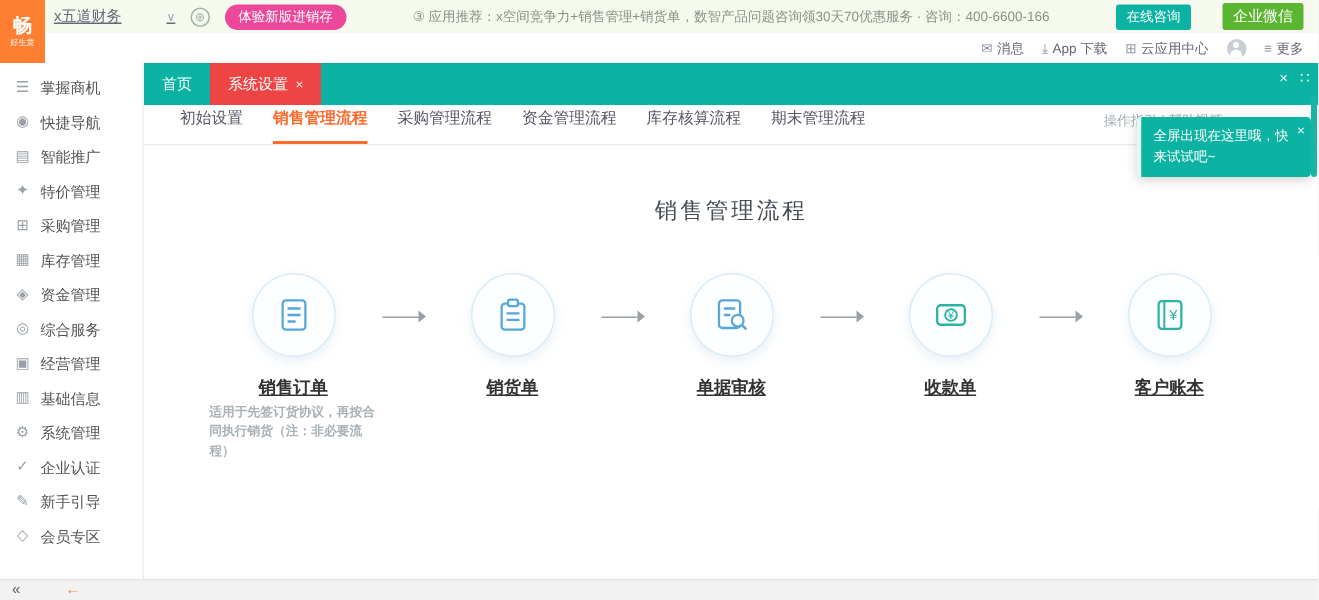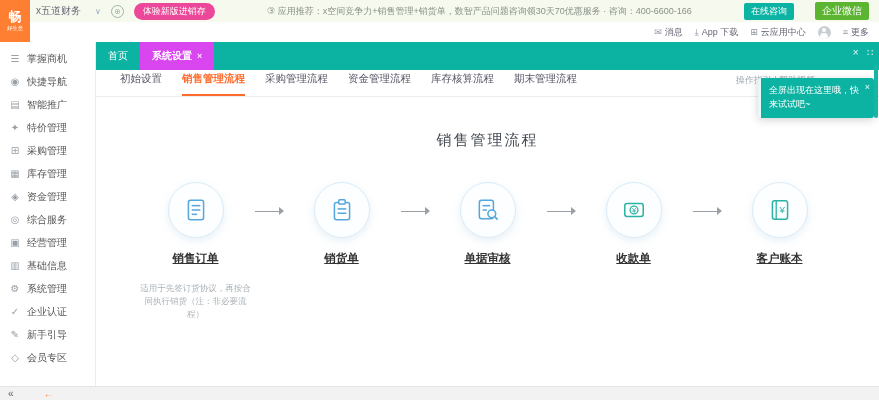--- a/index.html
+++ b/index.html
@@ -3,21 +3,21 @@
 <meta charset="utf-8">
 <style>
   * { box-sizing: border-box; margin: 0; padding: 0; }
   html,body { background:#e9ebee; }
   body { font-family: "Liberation Sans", "DejaVu Sans", sans-serif; }
   .app { position:relative; width:879px; height:400px; background:#fff; overflow:hidden; }
 
   
   .topbar { position:absolute; top:0; left:0; right:0; height:22px; background:#f6faee;
             display:flex; align-items:center; padding-left:36px; z-index:2; }
-  .account-select { display:flex; align-items:center; gap:14px; color:#667; font-size:10px; cursor:pointer; }
+  .account-select { display:flex; align-items:center; gap:30px; color:#667; font-size:10px; cursor:pointer;text-decoration:underline; }
   .chevron { color:#9ab; font-size:8px; }
   .globe { width:13px; height:13px; border:1px solid #9fb5a8; border-radius:50%; margin-left:10px;
            color:#9fb5a8; font-size:8px; line-height:11px; text-align:center; }
   .promo-btn { background:#ec4899; color:#fff; font-size:9px; padding:2px 9px; border-radius:9px;
                margin-left:10px; border:none; cursor:pointer; white-space:nowrap; }
   .notice { flex:1; text-align:center; font-size:9px; color:#8a9288; white-space:nowrap; overflow:hidden;
             text-overflow:ellipsis; padding:0 8px; }
   .svc-btn { background:#0db3a2; color:#fff; font-size:9px; padding:2px 7px; border-radius:2px;
              border:none; margin-right:21px; cursor:pointer; white-space:nowrap; }
   .wx-btn  { background:#5cb531; color:#fff; font-size:10px; padding:2px 7px; border-radius:2px;
@@ -36,21 +36,21 @@
   .util-item { display:flex; align-items:center; gap:3px; cursor:pointer; white-space:nowrap; }
   .util-glyph { color:#8a94a0; font-size:9px; }
   .avatar { width:13px; height:13px; border-radius:50%; background:#c9ced4; position:relative; overflow:hidden; }
   .avatar:before { content:""; position:absolute; top:2px; left:4.5px; width:4px; height:4px; border-radius:50%; background:#fff; }
   .avatar:after  { content:""; position:absolute; top:7px; left:2.5px; width:8px; height:6px; border-radius:4px 4px 0 0; background:#fff; }
 
   
   .tabbar { position:absolute; top:42px; left:96px; right:0; height:28px; background:#0db3a2;
             display:flex; align-items:stretch; color:#fff; z-index:2; }
   .tab { display:flex; align-items:center; gap:5px; padding:0 12px; font-size:10px; cursor:pointer; }
-  .tab.active { background:#d946ef;font-weight:bold; }
+  .tab.active { background:#ef4444; }
   .tab-close { font-size:9px; opacity:.85; }
   .tabbar-actions { position:absolute; right:6px; top:0; height:20px; display:flex; align-items:center; gap:8px; }
   .tabbar-icon { font-size:10px; opacity:.9; cursor:pointer; }
 
   
   .sidebar { position:absolute; top:42px; left:0; width:96px; bottom:14px; background:#fff;
              border-right:1px solid #ececec; padding-top:5px; overflow:hidden; z-index:1; }
   .side-item { display:flex; align-items:center; gap:6px; padding-left:9px; height:23px;
                color:#555; font-size:10px; cursor:pointer; white-space:nowrap; }
   .side-icon { width:12px; text-align:center; color:#98a0a8; font-size:10px; }
@@ -70,21 +70,21 @@
   .content-help { position:absolute; top:12px; right:64px; font-size:9px; color:#a5adb5; cursor:pointer; }
 
   .page-title { text-align:center; margin-top:34px; font-size:15px; color:#454c54; letter-spacing:2px; }
 
   .flow { display:flex; justify-content:center; align-items:flex-start; margin-top:32px; }
   .flow-node { width:112px; display:flex; flex-direction:column; align-items:center; }
   .circle { width:56px; height:56px; border-radius:50%; border:1px solid #d9ecf8; background:#fdfeff;
             box-shadow:0 3px 8px rgba(120,170,210,.18); display:flex; align-items:center; justify-content:center;
             cursor:pointer; }
   .flow-label { margin-top:13px; font-size:11.5px; color:#333; font-weight:bold;text-decoration:underline; }
-  .flow-desc { margin-top:16px; font-size:8.5px; color:#aab2b8; text-align:center; line-height:1.55; width:112px; }
+  .flow-desc { margin-top:2px; font-size:8.5px; color:#aab2b8; text-align:left; line-height:1.55; width:112px;font-weight:bold; }
   .flow-arrow { width:34px; height:10px; margin-top:24px; position:relative; flex:none; }
   .flow-arrow:before { content:""; position:absolute; left:3px; right:7px; top:4.5px; border-top:1px solid #9aa0a6; }
   .flow-arrow:after  { content:""; position:absolute; right:2px; top:1px; width:0; height:0;
                        border-left:5px solid #9aa0a6; border-top:4px solid transparent; border-bottom:4px solid transparent; }
 
   
   .toast { position:absolute; top:78px; right:5px; width:116px; background:#0db3a2; color:#fff;
            font-size:9px; line-height:1.55; padding:6px 14px 6px 8px; border-radius:3px;
            box-shadow:0 2px 8px rgba(0,0,0,.18); z-index:6; border-left:3px solid rgba(255,255,255,.9); }
   .toast-close { position:absolute; top:3px; right:4px; font-size:9px; cursor:pointer; opacity:.9; }

